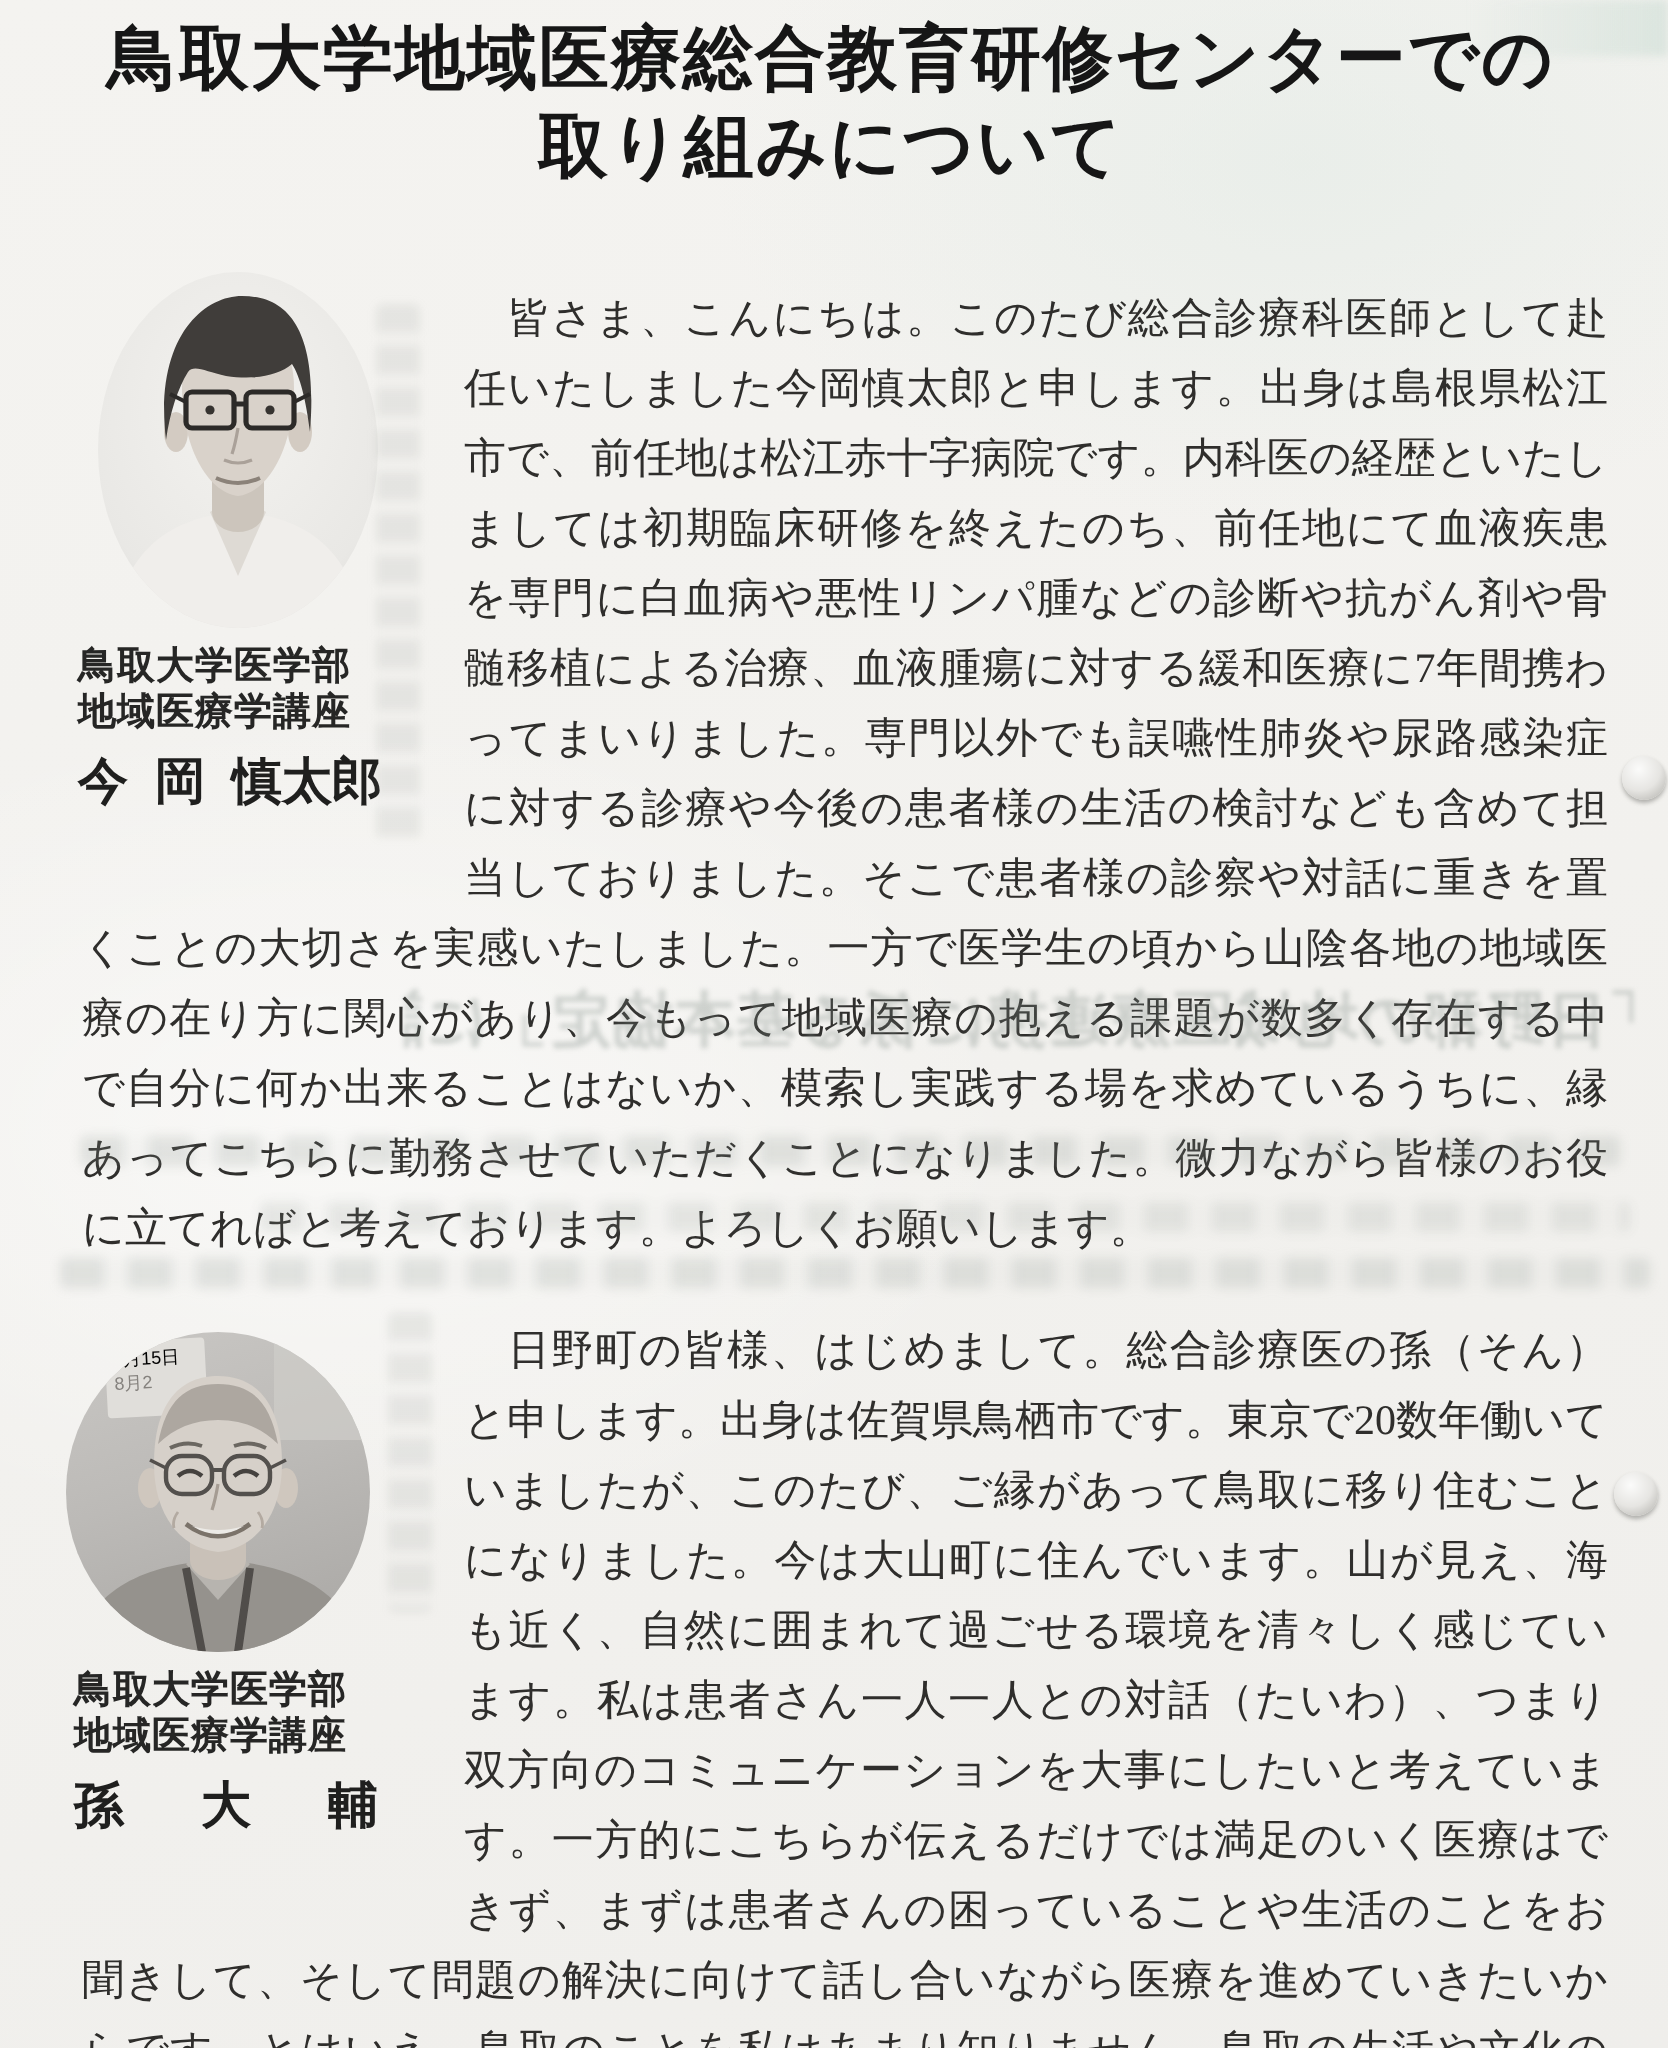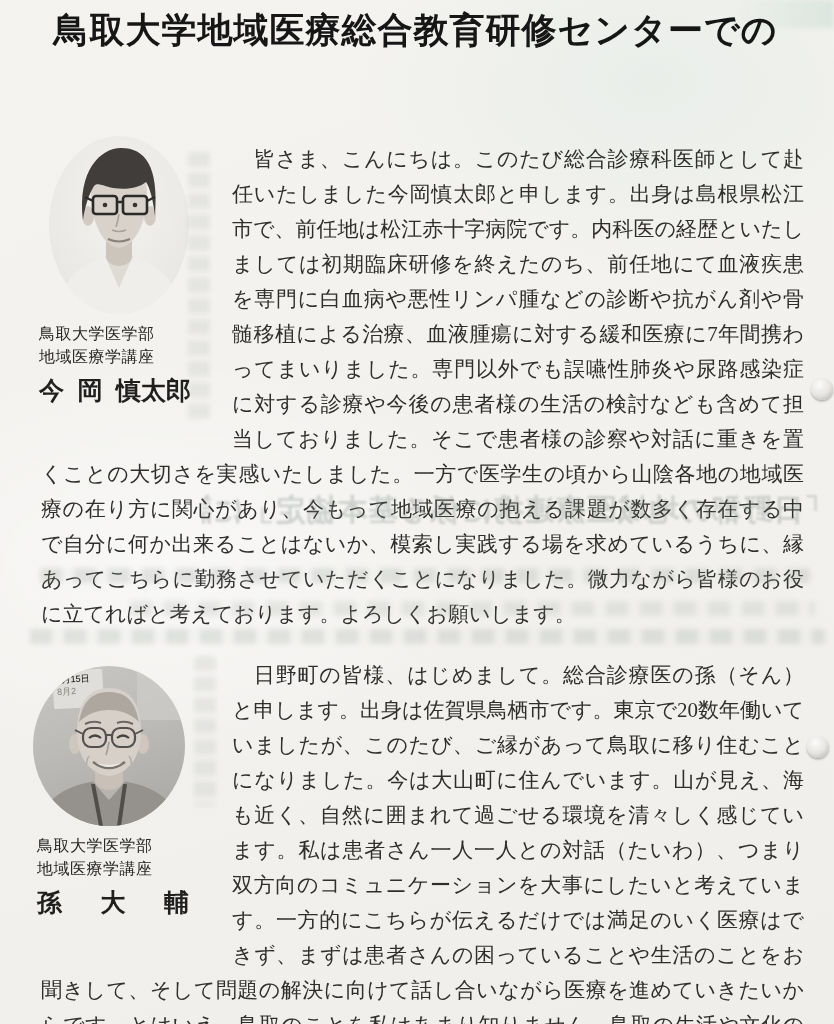--- a/index.html
+++ b/index.html
@@ -50,21 +50,21 @@
     width: 152px; height: 160px;
     margin: 24px 0 0 8px;
   }
   .caption {
     font-family: "Liberation Sans", "DejaVu Sans", sans-serif;
     color: #262625;
   }
   .caption-1 { margin: 8px 0 0 14px; }
   .caption-2 { margin: 8px 0 0 12px; }
   .caption-line {
-    font-size: 16px; line-height: 23px; font-weight: 400;
+    font-size: 19px; line-height: 23px; font-weight: 700;
     letter-spacing: 0.5px;
   }
   .caption-name {
     display: flex; justify-content: space-between;
     width: 152px; margin-top: 6px;
     font-size: 25px; font-weight: 600; color: #1f1f1e;
   }
 
   .body-text {
     margin: 16px;
@@ -119,21 +119,21 @@
   .hole-1 { left: 811px; top: 378px; }
   .hole-2 { left: 807px; top: 736px; }
 </style>
 </head>
 <body>
 
 <div class="page">
 
   <div class="corner-tint"></div>
 
-  <h1 class="title"><span>鳥取大学地域医療総合教育研修センターでの</span><br></h1>
+  <h1 class="title"><span>鳥取大学地域医療総合教育研修センターでの</span><br><span>取り組みについて</span></h1>
 
   <section class="profile-section section-1">
     <div class="photo-float">
       <div class="photo-frame photo-oval">
         <svg width="140" height="178" viewBox="0 0 140 178" xmlns="http://www.w3.org/2000/svg">
           <defs>
             <clipPath id="ovalClip">
                 <ellipse cx="70" cy="89" rx="70" ry="89"></ellipse>
               </clipPath>
             <radialGradient id="bg1" cx="50%" cy="38%" r="75%">

